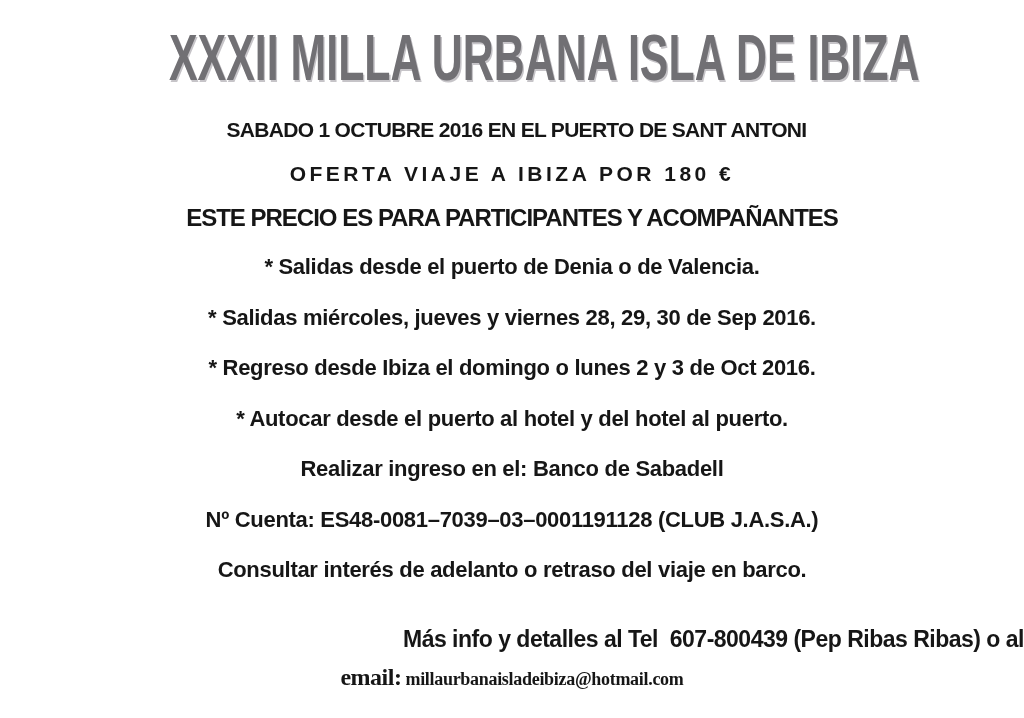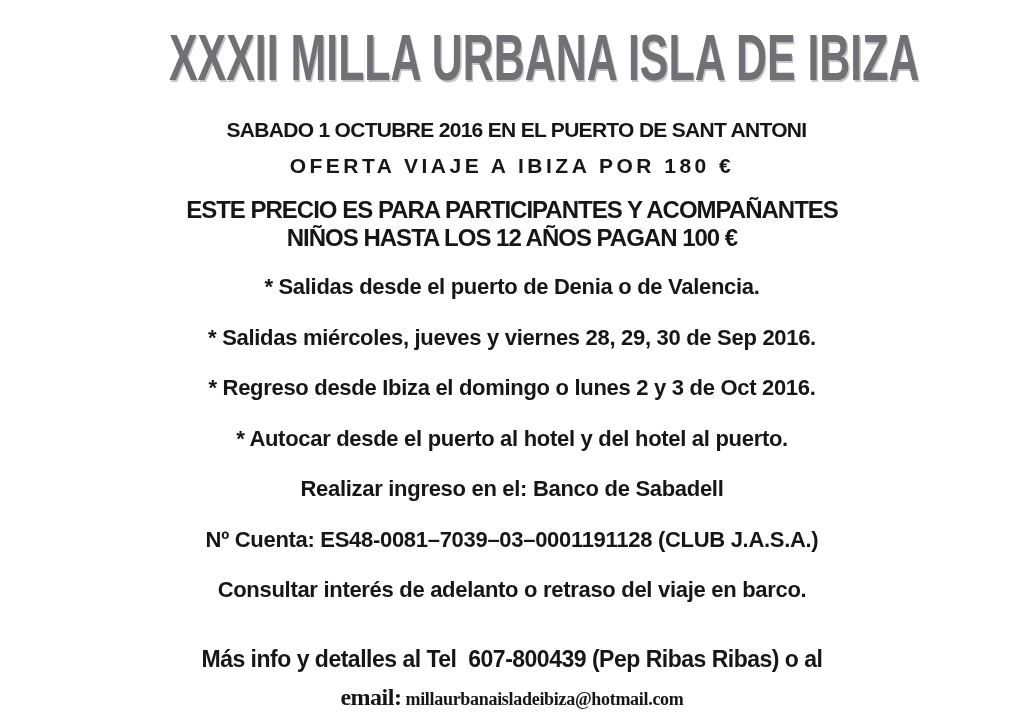--- a/index.html
+++ b/index.html
@@ -34,21 +34,21 @@
     transform-origin: 50% 50%;
   }
   .event-line {
     margin: 26px 0 0 9px;
     font-size: 21px;
     font-weight: bold;
     line-height: 28px;
     letter-spacing: -0.7px;
   }
   .offer-line {
-    margin: 8px;
+    margin: 16px;
     font-size: 21px;
     font-weight: bold;
     line-height: 28px;
     letter-spacing: 3.5px;
   }
   .price-line {
     margin: 0;
     font-size: 24px;
     font-weight: bold;
     line-height: 28px;
@@ -67,20 +67,21 @@
     line-height: 34.5px;
     letter-spacing: -0.3px;
   }
   .contact-line {
     margin: 36px 0 0 0;
     font-size: 23px;
     font-weight: bold;
     line-height: 30px;
     letter-spacing: -0.5px;
     white-space: pre-wrap;
+    text-align: right;
   }
   .email-line {
     margin: 6px 0 0 0;
     line-height: 34px;
     font-family: Liberation Serif, serif;
     font-weight: bold;
   }
   .email-label {
     font-size: 24px;
     letter-spacing: -0.5px;
@@ -96,21 +97,20 @@
 <div class="flyer">
 
   <h1 class="title">XXXII MILLA URBANA ISLA DE IBIZA</h1>
 
   <p class="event-line">SABADO 1 OCTUBRE 2016 EN EL PUERTO DE SANT ANTONI</p>
 
   <p class="offer-line">OFERTA VIAJE A IBIZA POR 180 €</p>
 
   <div class="price-block">
     <p class="price-line">ESTE PRECIO ES PARA PARTICIPANTES Y ACOMPAÑANTES</p>
-    <p class="price-line">NIÑOS HASTA LOS 12 AÑOS PAGAN 100 €</p>
   </div>
 
   <div class="details">
     <p class="detail-line">* Salidas desde el puerto de Denia o de Valencia.</p>
     <p class="detail-line">* Salidas miércoles, jueves y viernes 28, 29, 30 de Sep 2016.</p>
     <p class="detail-line">* Regreso desde Ibiza el domingo o lunes 2 y 3 de Oct 2016.</p>
     <p class="detail-line">* Autocar desde el puerto al hotel y del hotel al puerto.</p>
     <p class="detail-line">Realizar ingreso en el: Banco de Sabadell</p>
     <p class="detail-line">Nº Cuenta: ES48-0081–7039–03–0001191128 (CLUB J.A.S.A.)</p>
     <p class="detail-line">Consultar interés de adelanto o retraso del viaje en barco.</p>

